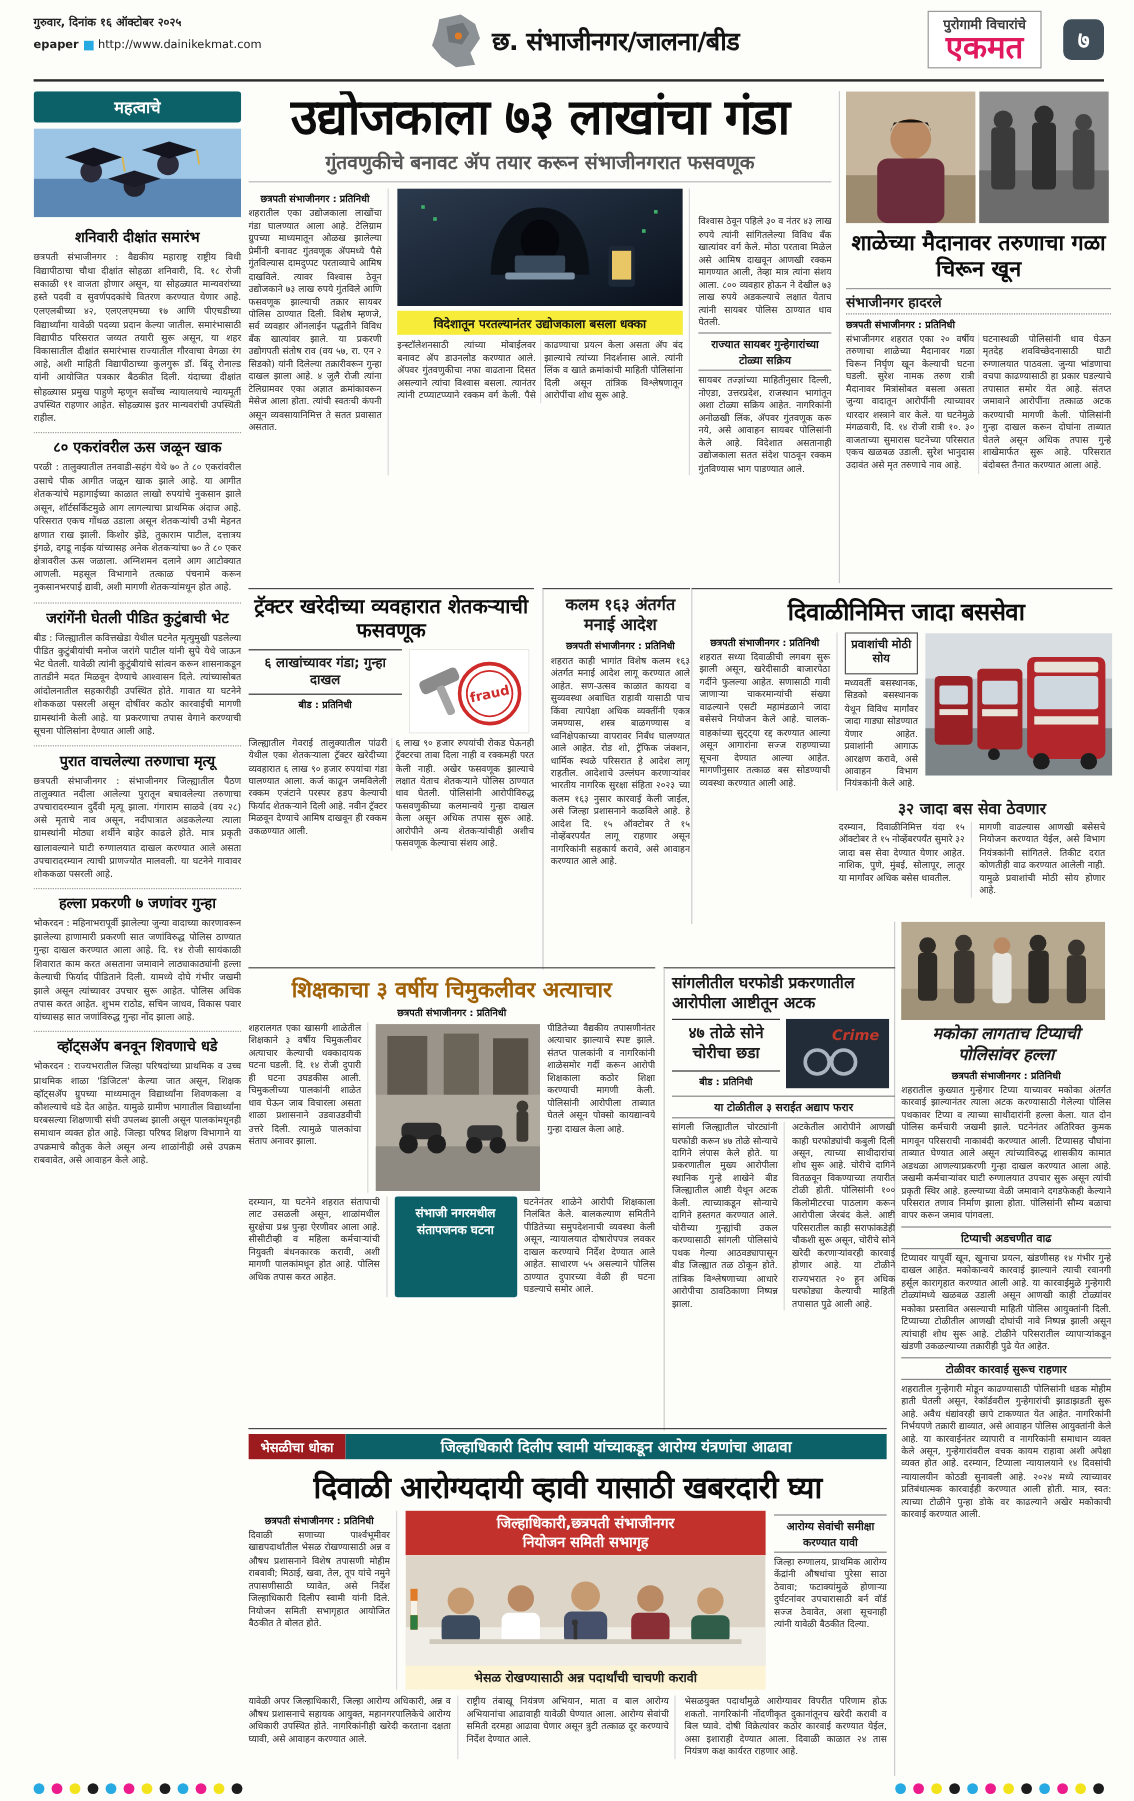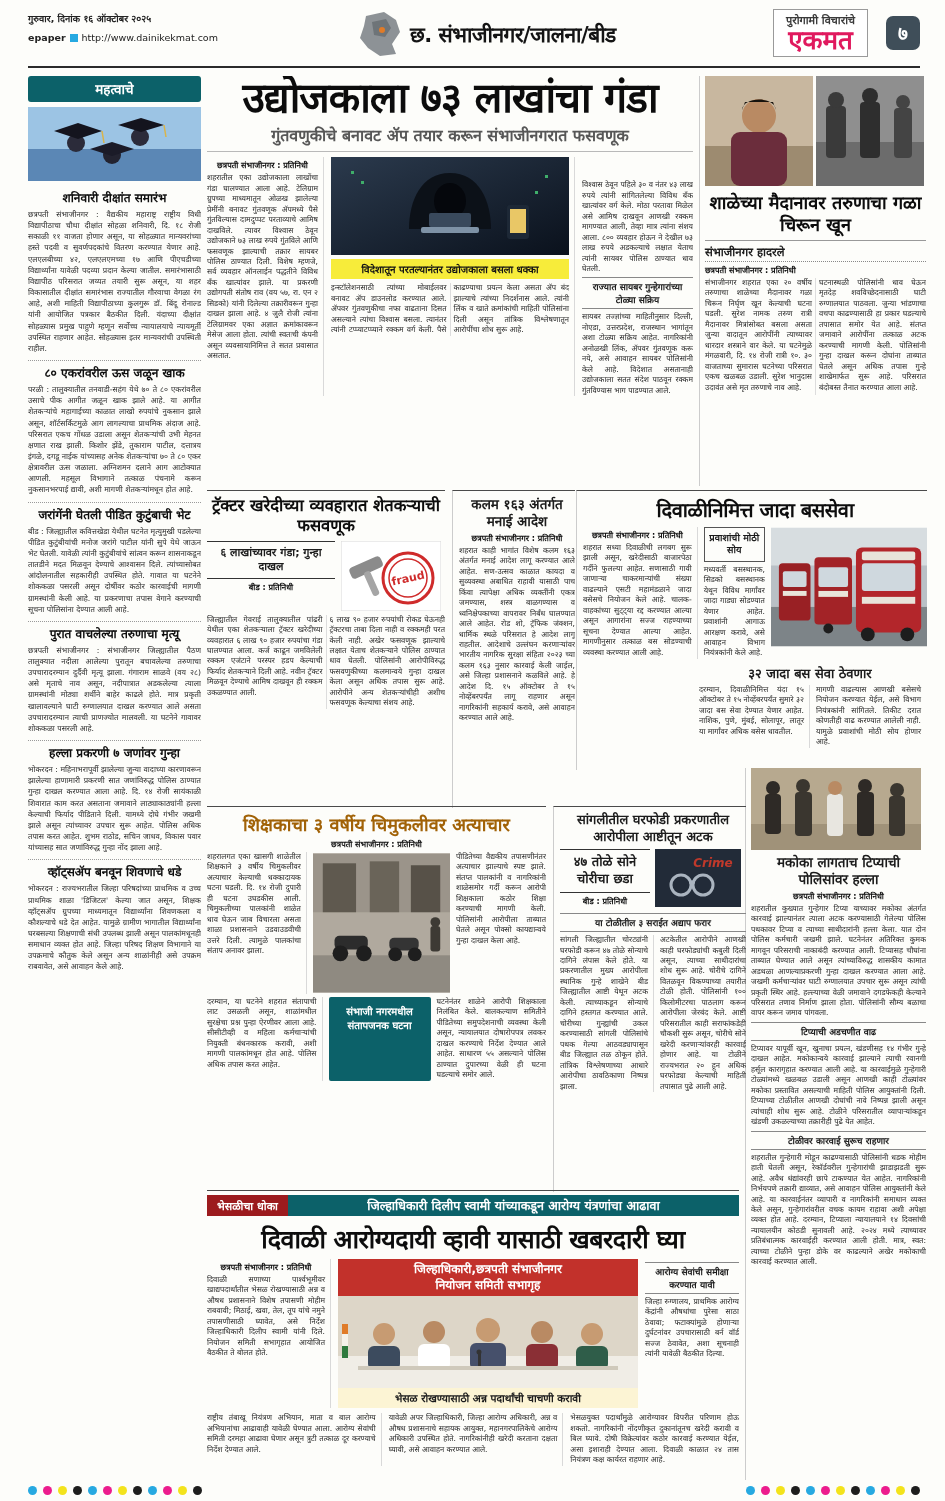--- a/index.html
+++ b/index.html
@@ -51,29 +51,29 @@
   .o-hl{font-size:13.5px;font-weight:800;text-align:center;line-height:1.25;}
   .bus{position:absolute;left:576px;top:490px;width:344px;height:274px;border-top:1px solid #4a4a4a;border-left:1px solid #ccc;padding:5px 0 0 6px;overflow:hidden;}
   .b-hl{font-size:20px;font-weight:800;text-align:center;letter-spacing:-0.5px;color:#0d0d0d;}
   .b-row{display:flex;gap:6px;margin-top:4px;}
   .soy{border:1px solid #555;font-size:9.5px;font-weight:800;text-align:center;padding:4px 2px;margin-bottom:3px;line-height:1.3;}
   .b-bottom{margin:5px 0 0 116px;width:222px;}
   .b-cross{font-size:13px;font-weight:800;text-align:center;margin-bottom:3px;}
   .b-2col{display:flex;gap:6px;}
   
   .mcoca{position:absolute;left:745px;top:768px;width:175px;height:712px;overflow:hidden;border-left:1px solid #ccc;padding-left:5px;}
-  .mc-hl{font-size:13.5px;font-weight:800;text-align:center;line-height:1.25;margin:4px 0 2px;}
+  .mc-hl{font-size:13.5px;font-weight:800;text-align:center;line-height:1.25;margin:4px 0 2px;font-style:italic;}
   
   .teacher{position:absolute;left:207px;top:806px;width:339px;height:380px;border-top:1px solid #4a4a4a;padding-top:5px;overflow:hidden;}
   .te-hl{font-size:18px;font-weight:800;text-align:center;color:#a16207;}
   .te-row{display:flex;gap:6px;margin-top:3px;}
   .tealbox{background:#0c6169;color:#fff;font-size:10px;font-weight:800;text-align:center;padding:8px 5px;line-height:1.4;border-radius:2px;}
   
   .sangli{position:absolute;left:553px;top:806px;width:186px;height:380px;border-top:1px solid #4a4a4a;border-left:1px solid #ccc;padding:5px 0 0 6px;overflow:hidden;}
-  .sa-hl{font-size:13px;font-weight:800;text-align:center;line-height:1.28;}
+  .sa-hl{font-size:13px;font-weight:800;line-height:1.28;}
   .sa-row{display:flex;gap:5px;margin:4px 0;}
   .sa-sub{border-top:1.5px solid #333;border-bottom:1.5px solid #333;font-size:13px;font-weight:800;text-align:center;padding:4px 1px;line-height:1.3;}
   .sa-body{display:flex;gap:6px;}
   
   .health{position:absolute;left:207px;top:1190px;width:532px;height:290px;border-top:1px solid #4a4a4a;padding-top:4px;overflow:hidden;}
   .h-strip{display:flex;height:21px;}
   .h-label{background:#9c1b1e;color:#fff;font-size:11px;font-weight:800;display:flex;align-items:center;padding:0 10px;}
   .h-bar{flex:1;background:#0c6169;color:#fff;font-size:12.5px;font-weight:800;display:flex;align-items:center;justify-content:center;}
   .h-hl{font-size:25px;font-weight:800;text-align:center;margin:5px 0 4px;letter-spacing:-0.5px;color:#0d0d0d;}
   .h-row{display:flex;gap:7px;}
@@ -412,22 +412,22 @@
             <circle cx="141" cy="56" r="2.5" fill="#333"></circle>
         </svg>
         <div class="h-cap">भेसळ रोखण्यासाठी अन्न पदार्थांची चाचणी करावी</div>
       </div>
       <div style="flex:1">
         <div class="cross">आरोग्य सेवांची समीक्षा करण्यात यावी</div>
         <div class="body-txt">जिल्हा रुग्णालय, प्राथमिक आरोग्य केंद्रांनी औषधांचा पुरेसा साठा ठेवावा; फटाक्यांमुळे होणाऱ्या दुर्घटनांवर उपचारासाठी बर्न वॉर्ड सज्ज ठेवावेत, अशा सूचनाही त्यांनी यावेळी बैठकीत दिल्या.</div>
       </div>
     </div>
     <div class="h-bottom body-txt">
+      <div style="flex:1" class="vr">यावेळी अपर जिल्हाधिकारी, जिल्हा आरोग्य अधिकारी, अन्न व औषध प्रशासनाचे सहायक आयुक्त, महानगरपालिकेचे आरोग्य अधिकारी उपस्थित होते. नागरिकांनीही खरेदी करताना दक्षता घ्यावी, असे आवाहन करण्यात आले.</div>
       <div style="flex:1" class="vr">राष्ट्रीय तंबाखू नियंत्रण अभियान, माता व बाल आरोग्य अभियानांचा आढावाही यावेळी घेण्यात आला. आरोग्य सेवांची समिती दरमहा आढावा घेणार असून त्रुटी तत्काळ दूर करण्याचे निर्देश देण्यात आले.</div>
-      <div style="flex:1" class="vr">यावेळी अपर जिल्हाधिकारी, जिल्हा आरोग्य अधिकारी, अन्न व औषध प्रशासनाचे सहायक आयुक्त, महानगरपालिकेचे आरोग्य अधिकारी उपस्थित होते. नागरिकांनीही खरेदी करताना दक्षता घ्यावी, असे आवाहन करण्यात आले.</div>
       <div style="flex:1">भेसळयुक्त पदार्थांमुळे आरोग्यावर विपरीत परिणाम होऊ शकतो. नागरिकांनी नोंदणीकृत दुकानांतूनच खरेदी करावी व बिल घ्यावे. दोषी विक्रेत्यांवर कठोर कारवाई करण्यात येईल, असा इशाराही देण्यात आला. दिवाळी काळात २४ तास नियंत्रण कक्ष कार्यरत राहणार आहे.</div>
     </div>
   </div>
 
   <div class="footer">
     <div class="dots">
         <span class="dot" style="background: rgb(39, 169, 225);"></span>
         <span class="dot" style="background: rgb(236, 28, 141);"></span>
         <span class="dot" style="background: rgb(243, 227, 28);"></span>
         <span class="dot" style="background: rgb(29, 29, 29);"></span>

